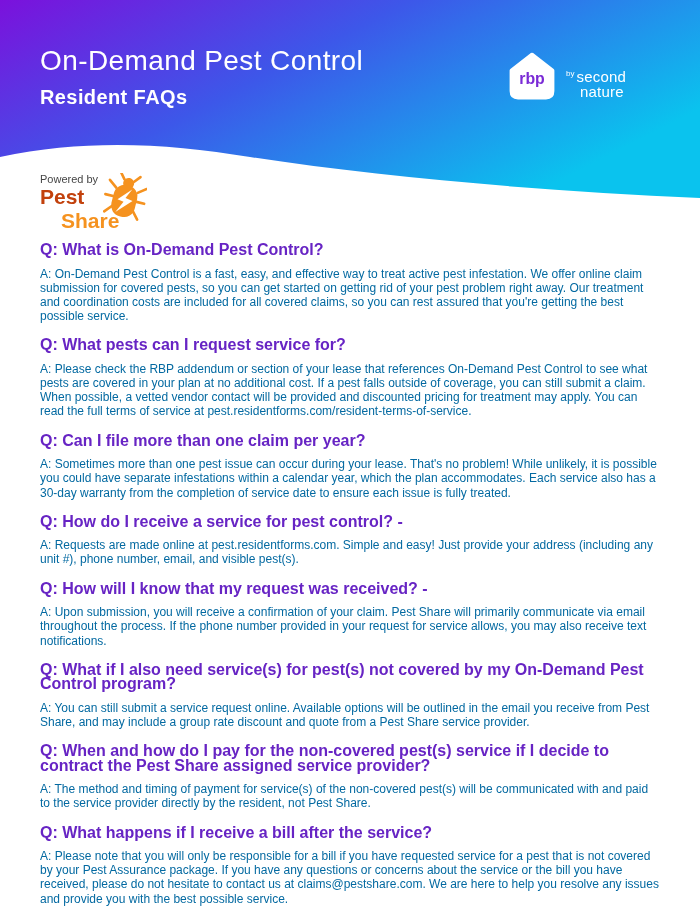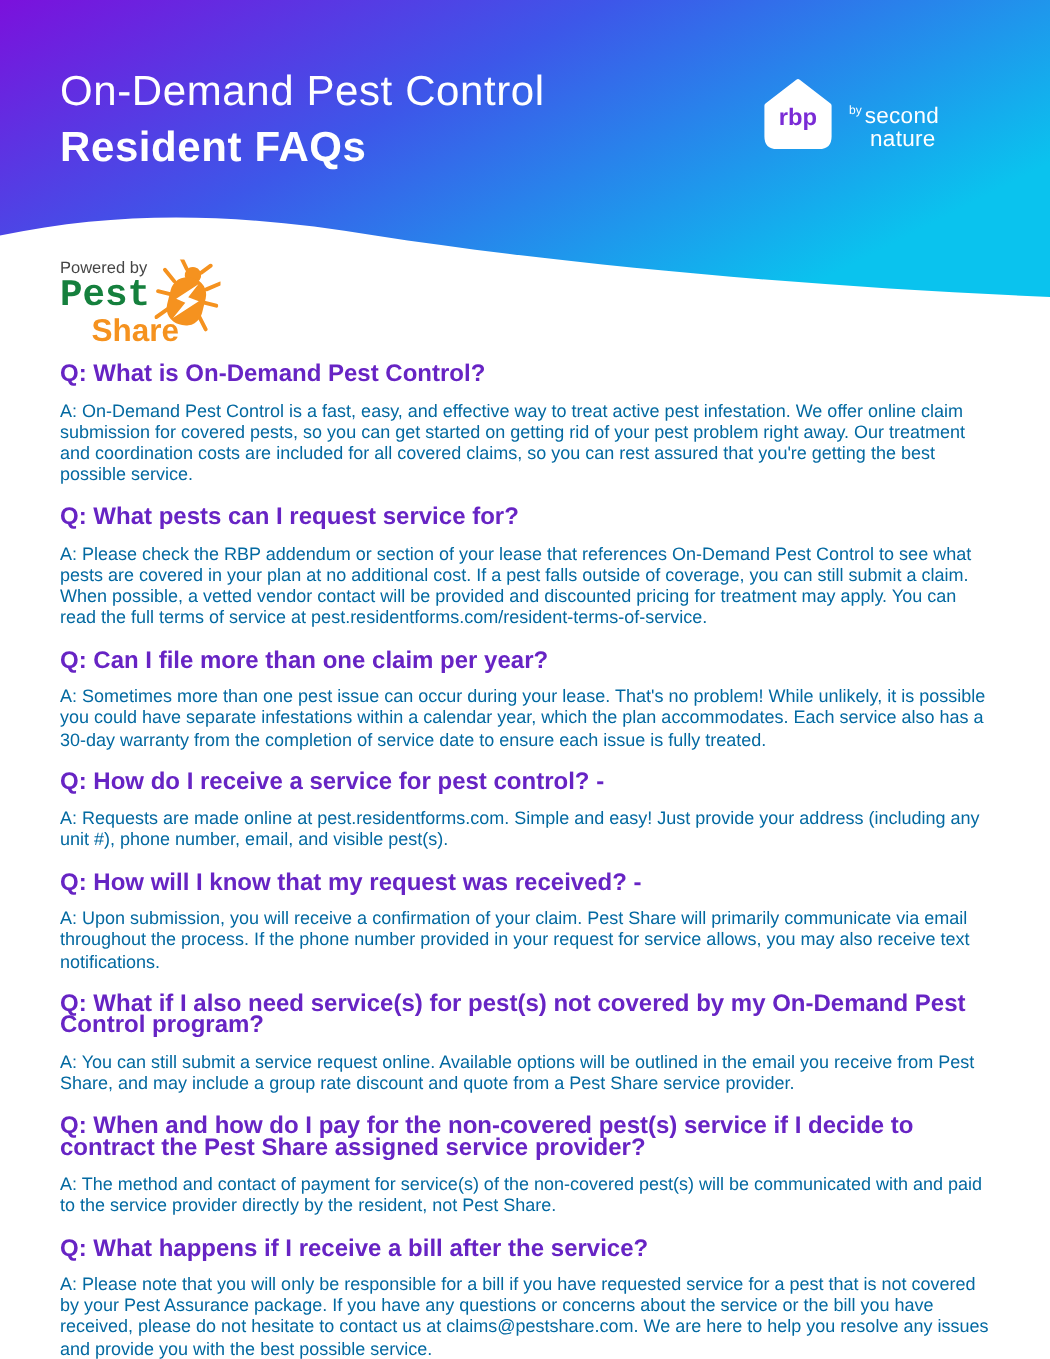--- a/index.html
+++ b/index.html
@@ -6,32 +6,32 @@
   .page{
     position:relative;width:700px;height:906px;background:#ffffff;
     margin:0 auto;overflow:hidden;
     font-family:"Liberation Sans","DejaVu Sans",sans-serif;
   }
   
   .banner{position:absolute;top:0;left:0;width:700px;height:230px;}
   .banner svg{display:block;}
   .title-block{position:absolute;top:42px;left:40px;color:#ffffff;}
   .title-line1{font-size:28px;font-weight:500;letter-spacing:.4px;line-height:37px;}
-  .title-line2{font-size:28px;font-weight:800;letter-spacing:.4px;line-height:37px;}
+  .title-line2{font-size:20px;font-weight:800;letter-spacing:.4px;line-height:37px;}
   
   .rbp-logo{position:absolute;top:49px;left:504px;width:56px;height:56px;}
   .rbp-text{font-weight:800;}
   .sn-block{position:absolute;top:66px;left:566px;color:#ffffff;line-height:15px;}
   .sn-by{font-size:8px;font-weight:400;vertical-align:6px;margin-right:2px;}
   .sn-word{font-size:15px;font-weight:400;letter-spacing:.2px;}
   .sn-line2{margin-left:14px;}
   
   .powered{position:absolute;top:173px;left:40px;width:140px;}
   .powered-label{font-size:11px;color:#454545;font-weight:500;margin-bottom:2px;}
-  .ps-line1{font-size:25px;font-weight:800;color:#15803d;line-height:20px;font-family:Liberation Mono, monospace;}
+  .ps-line1{font-size:21px;font-weight:800;color:#c2410c;line-height:20px;}
   .ps-line2{font-size:21px;font-weight:800;color:#f5921f;line-height:20px;margin-left:21px;}
   .ps-tm{font-size:7px;vertical-align:9px;font-weight:700;}
   .bug{position:absolute;top:0px;left:63px;}
   
   .faqs{position:absolute;top:243px;left:40px;width:621px;}
   .faq h3{
     margin:0 0 9px 0;font-size:16px;font-weight:700;color:#6724c4;line-height:14.5px;
   }
   .faq p{
     margin:0 0 15px 0;font-size:12px;font-weight:400;color:#0369a1;line-height:14.2px;
@@ -119,21 +119,21 @@
     <div class="faq">
       <h3>Q: How will I know that my request was received? -</h3>
       <p>A: Upon submission, you will receive a confirmation of your claim. Pest Share will primarily communicate via email throughout the process. If the phone number provided in your request for service allows, you may also receive text notifications.</p>
     </div>
     <div class="faq">
       <h3>Q: What if I also need service(s) for pest(s) not covered by my On-Demand Pest Control program?</h3>
       <p>A: You can still submit a service request online. Available options will be outlined in the email you receive from Pest Share, and may include a group rate discount and quote from a Pest Share service provider.</p>
     </div>
     <div class="faq">
       <h3>Q: When and how do I pay for the non-covered pest(s) service if I decide to contract the Pest Share assigned service provider?</h3>
-      <p>A: The method and contact of payment for service(s) of the non-covered pest(s) will be communicated with and paid to the service provider directly by the resident, not Pest Share.</p>
+      <p>A: The method and timing of payment for service(s) of the non-covered pest(s) will be communicated with and paid to the service provider directly by the resident, not Pest Share.</p>
     </div>
     <div class="faq">
       <h3>Q: What happens if I receive a bill after the service?</h3>
       <p>A: Please note that you will only be responsible for a bill if you have requested service for a pest that is not covered by your Pest Assurance package. If you have any questions or concerns about the service or the bill you have received, please do not hesitate to contact us at claims@pestshare.com. We are here to help you resolve any issues and provide you with the best possible service.</p>
     </div>
   </div>
 
 </div>
 
 </body></html>

